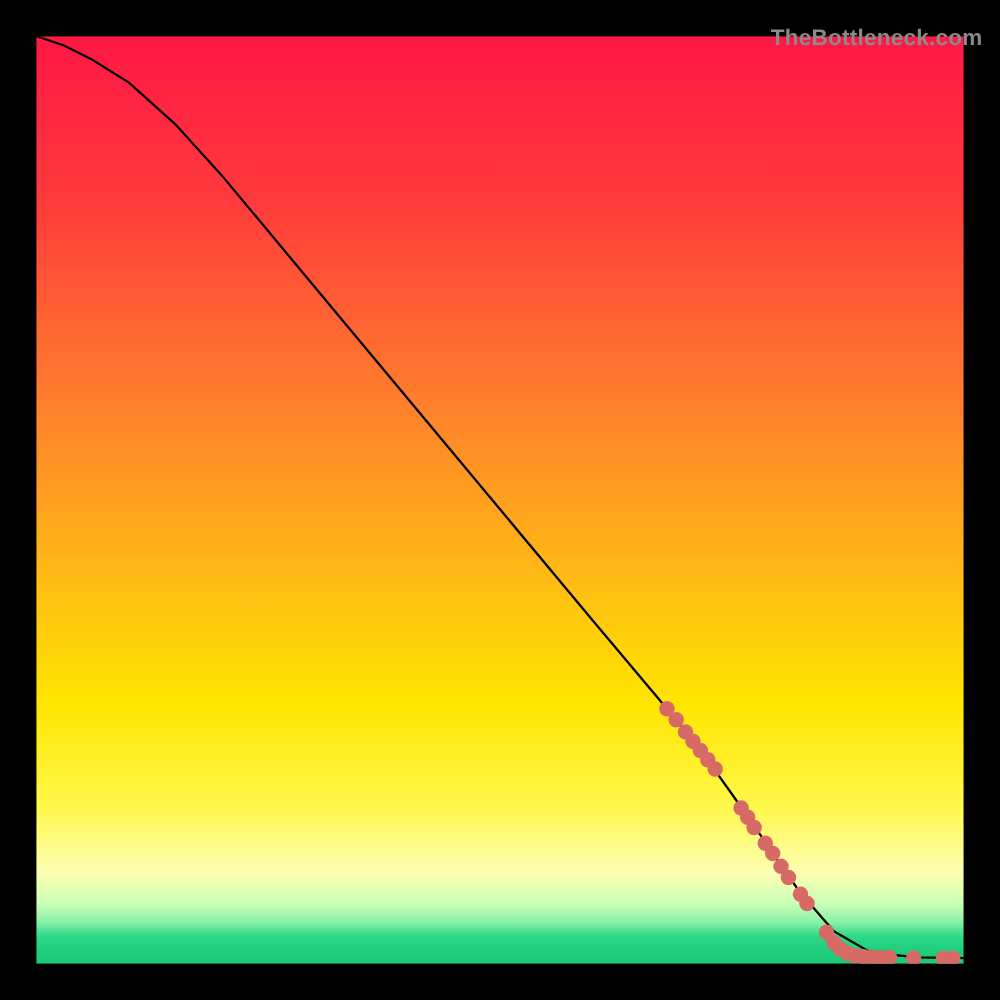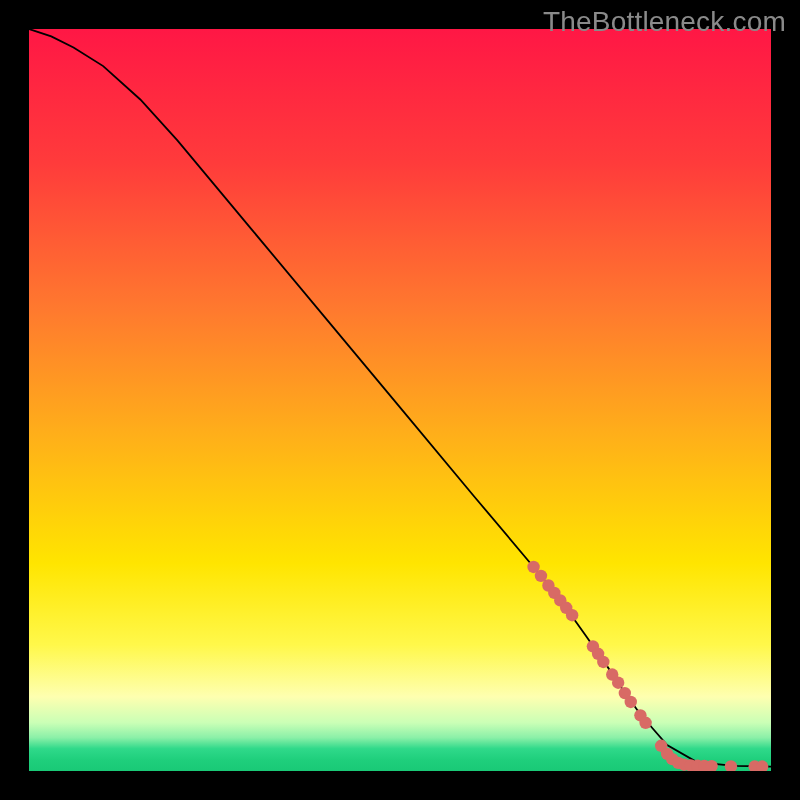--- a/index.html
+++ b/index.html
@@ -12,25 +12,25 @@
     font-family: Arial, Helvetica, sans-serif;
   }
   .frame {
     position: relative;
     width: 800px;
     height: 800px;
     background: #000;
   }
   .watermark {
     position: absolute;
-    top: 6px;
+    top: 20px;
     right: 14px;
     color: #8a8a8a;
-    font-size: 28px;
-    font-weight: 400;
+    font-size: 18px;
+    font-weight: 700;
     letter-spacing: 0.2px;
     z-index: 5;
     user-select: none;
   }
   .plot {
     position: absolute;
     left: 29px;
     top: 29px;
     width: 742px;
     height: 742px;

